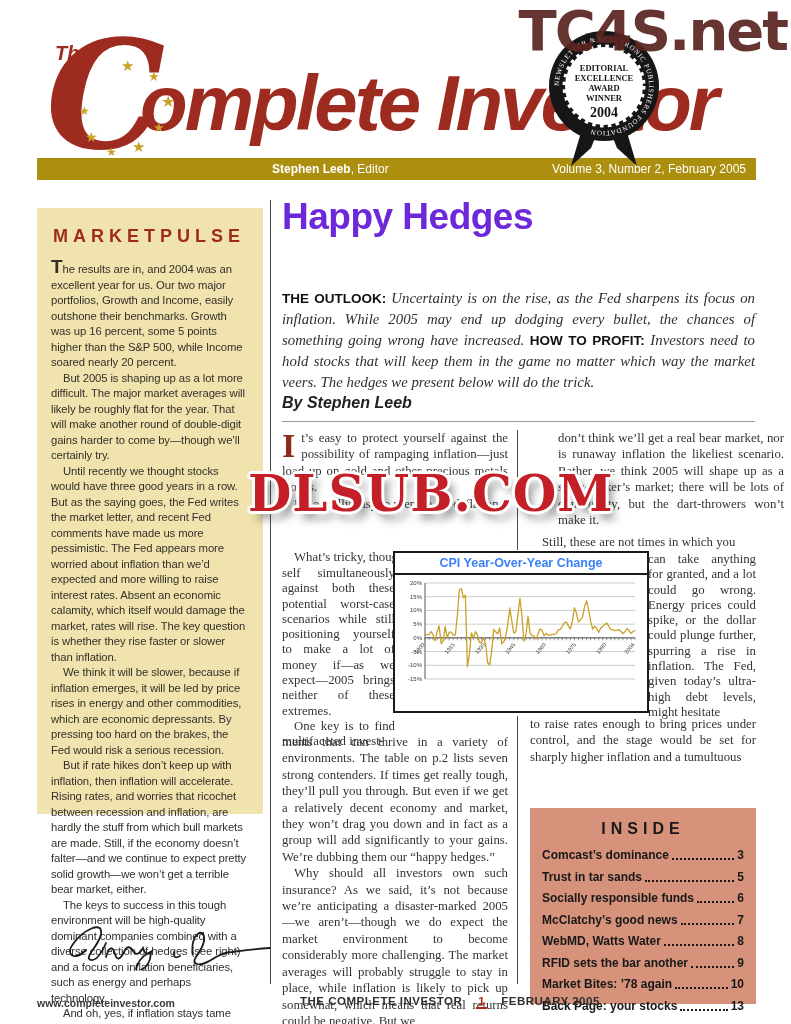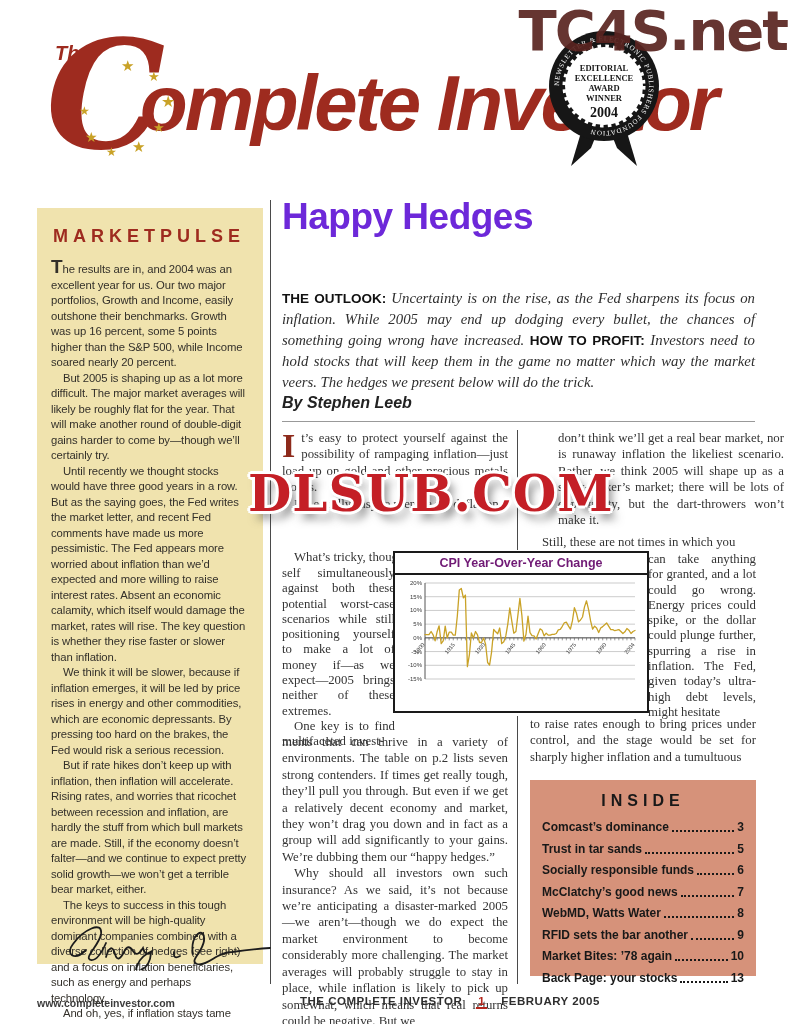--- a/index.html
+++ b/index.html
@@ -19,21 +19,21 @@
   .s3{left:161px;top:94px;font-size:16px}.s4{left:153px;top:121px;font-size:13px}
   .s5{left:132px;top:139px;font-size:15px}.s6{left:106px;top:146px;font-size:12px}
   .s7{left:85px;top:130px;font-size:14px}.s8{left:79px;top:105px;font-size:12px}
   .seal{left:543px;top:24px;z-index:8;}
   .gold-bar{left:37px;top:158px;width:719px;height:22px;background:#ac8f0e;z-index:1;
             display:flex;align-items:center;justify-content:space-between;
             padding:0 10px 0 235px;box-sizing:border-box;color:#fff;font-size:12px;}
   .gold-bar b{font-weight:700}
 
   
-  .sidebar{left:37px;top:208px;width:226px;height:756px;background:#f0e3ae;
+  .sidebar{left:37px;top:208px;width:226px;height:606px;background:#f0e3ae;
            padding:16px 14px;box-sizing:border-box;z-index:1;}
   .mp-head{color:#9e2b1f;font-weight:700;font-size:18px;letter-spacing:5px;margin:2px 0 14px 2px;}
   .sidebar p{font-size:11.3px;line-height:15.5px;color:#33302a;margin:0;letter-spacing:-.1px;}
   .sidebar p.ind{text-indent:12px;}
   .dc{font-size:19px;font-weight:700;line-height:12px;}
   .sig{left:62px;top:912px;z-index:2;}
   .vrule1{left:270px;top:200px;width:1px;height:784px;background:#4a4a4a;}
   .vrule2a{left:517px;top:430px;width:1px;height:120px;background:#4a4a4a;}
   .vrule2b{left:517px;top:716px;width:1px;height:268px;background:#4a4a4a;}
 
@@ -59,25 +59,25 @@
   .c1d{left:282px;top:734px;width:226px;}
   .c2a{left:530px;top:430px;width:226px;margin-left:28px;}
   .c2b{left:530px;top:534px;width:226px;text-align:left;}
   .c2b p{text-indent:12px;}
   .c2c{left:648px;top:552px;width:108px;line-height:15.3px;}
   .c2d{left:530px;top:716px;width:226px;}
   .dropI{float:left;color:#8d2a1b;font:700 34px/30px "Liberation Serif",serif;margin:1px 6px 0 0;}
 
   
   .chart{left:393px;top:551px;width:252px;background:#fff;border:2px solid #1a1a1a;z-index:2;}
-  .chart-title{font-weight:700;font-size:12.5px;text-align:center;color:#701a75;
+  .chart-title{font-weight:700;font-size:12.5px;text-align:center;color:#3b82f6;
                border-bottom:2px solid #1a1a1a;padding:3px 17px;}
 
   
-  .inside{left:530px;top:780px;width:226px;height:196px;background:#d6927a;
+  .inside{left:530px;top:808px;width:226px;height:196px;background:#d6927a;
           padding:10px 12px;box-sizing:border-box;}
   .inside-h{text-align:center;font-weight:700;font-size:16px;letter-spacing:5px;
             color:#181818;margin:2px 0 10px;}
   .toc-row{display:flex;align-items:flex-end;font-weight:700;font-size:12px;
            color:#181818;margin-bottom:7.5px;}
   .toc-dots{flex:1;border-bottom:2px dotted #181818;margin:0 3px;transform:translateY(-2px);}
 
   
   .f-url{left:37px;top:997px;font-size:10.5px;font-weight:700;color:#3c3c3c;}
   .f-center{left:300px;top:995px;display:flex;gap:14px;align-items:baseline;
@@ -124,20 +124,24 @@
     </text>
     <circle cx="61" cy="62" r="39" fill="#ffffff" stroke="#ffffff" stroke-width="5" stroke-dasharray="3.5 4.2"></circle>
     <circle cx="61" cy="62" r="36" fill="#ffffff"></circle>
     <text x="61" y="47" text-anchor="middle" font-size="8.5" font-weight="bold" fill="#161616" font-family="Liberation Serif,serif">EDITORIAL</text>
     <text x="61" y="57" text-anchor="middle" font-size="8.5" font-weight="bold" fill="#161616" font-family="Liberation Serif,serif">EXCELLENCE</text>
     <text x="61" y="67" text-anchor="middle" font-size="8.5" font-weight="bold" fill="#161616" font-family="Liberation Serif,serif">AWARD</text>
     <text x="61" y="77" text-anchor="middle" font-size="8.5" font-weight="bold" fill="#161616" font-family="Liberation Serif,serif">WINNER</text>
     <text x="61" y="93" text-anchor="middle" font-size="14" font-weight="bold" fill="#161616" font-family="Liberation Serif,serif">2004</text>
   </svg>
 
+  <div class="abs gold-bar">
+    <span><b>Stephen Leeb</b><span>, Editor</span></span>
+    <span>Volume 3, Number 2, February 2005</span>
+  </div>
 
   <div class="abs sidebar">
     <div class="mp-head">MARKETPULSE</div>
     <p><span class="dc">T</span><span>he results are in, and 2004 was an excellent year for us. Our two major portfolios, Growth and Income, easily outshone their benchmarks. Growth was up 16 percent, some 5 points higher than the S&amp;P 500, while Income soared nearly 20 percent.</span></p>
     <p class="ind">But 2005 is shaping up as a lot more difficult. The major market averages will likely be roughly flat for the year. That will make another round of double-digit gains harder to come by—though we’ll certainly try.</p>
     <p class="ind">Until recently we thought stocks would have three good years in a row. But as the saying goes, the Fed writes the market letter, and recent Fed comments have made us more pessimistic. The Fed appears more worried about inflation than we’d expected and more willing to raise interest rates. Absent an economic calamity, which itself would damage the market, rates will rise. The key question is whether they rise faster or slower than inflation.</p>
     <p class="ind">We think it will be slower, because if inflation emerges, it will be led by price rises in energy and other commodities, which are economic depressants. By pressing too hard on the brakes, the Fed would risk a serious recession.</p>
     <p class="ind">But if rate hikes don’t keep up with inflation, then inflation will accelerate. Rising rates, and worries that ricochet between recession and inflation, are hardly the stuff from which bull markets are made. Still, if the economy doesn’t falter—and we continue to expect pretty solid growth—we won’t get a terrible bear market, either.</p>
     <p class="ind">The keys to success in this tough environment will be high-quality dominant companies combined with a diverse collection of hedges (see right) and a focus on inflation beneficiaries, such as energy and perhaps technology.</p>
     <p class="ind"><span>And oh, yes, if inflation stays tame and the market is strong, these same choices—with perhaps a few adjustments—should still be winners.</span></p>

